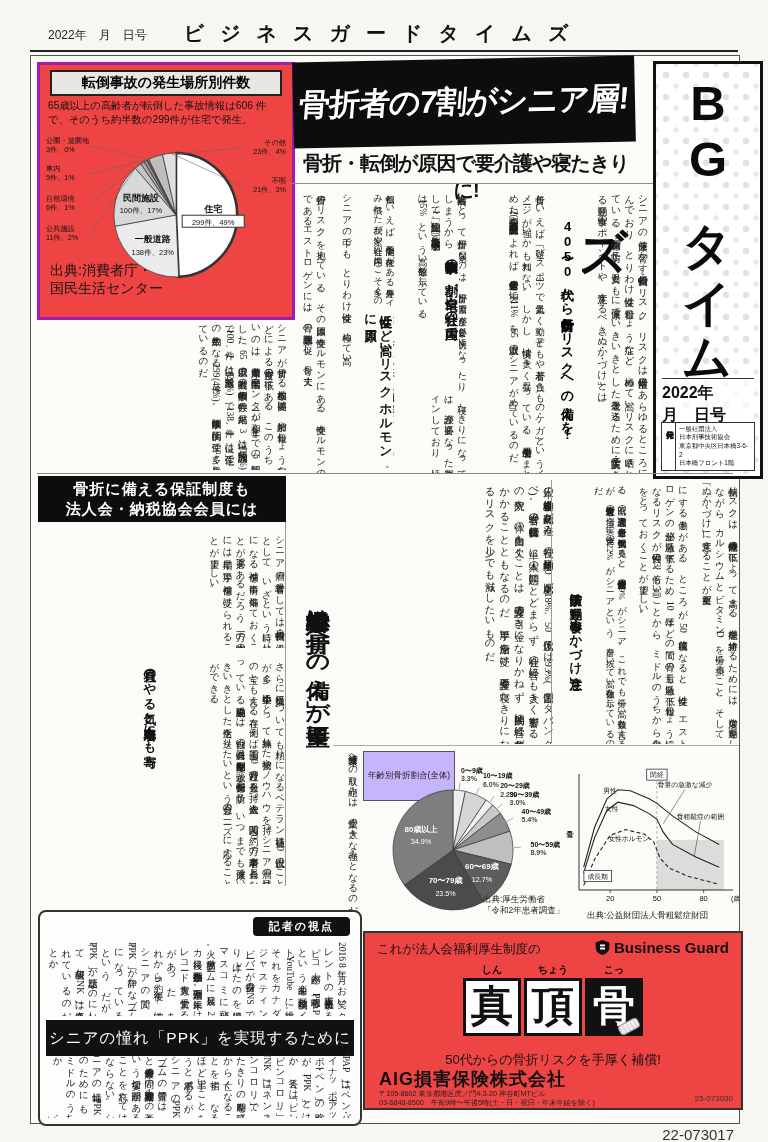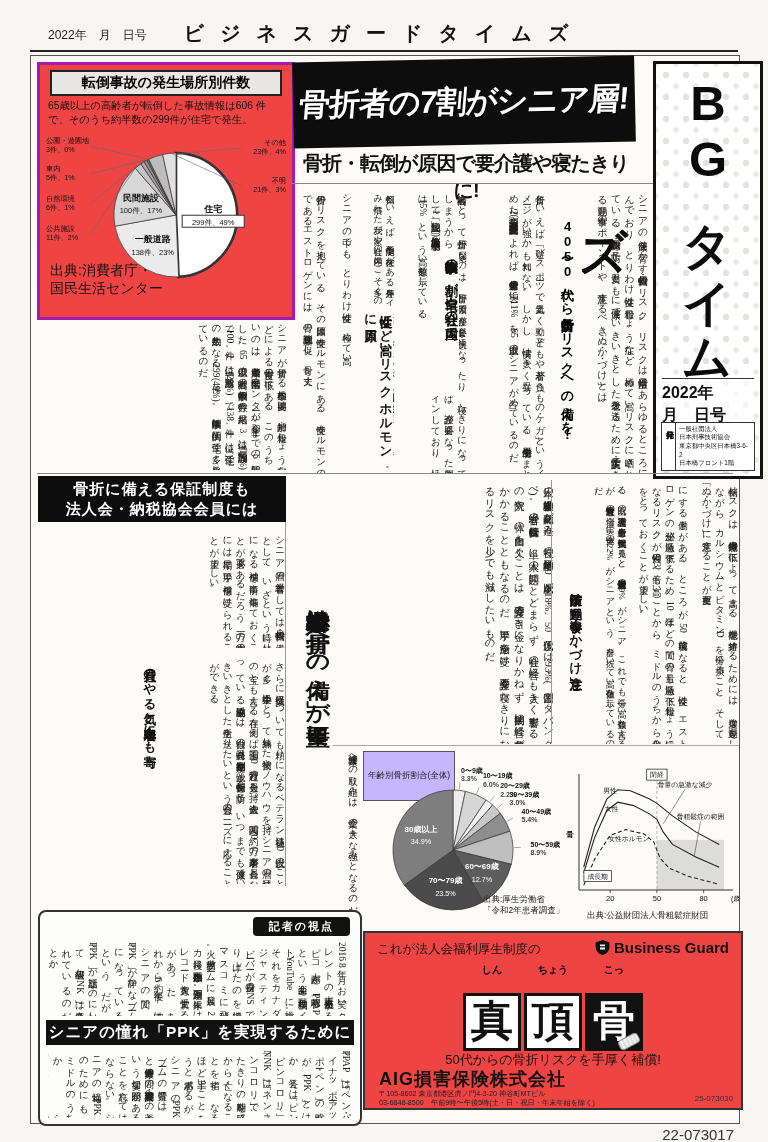--- a/index.html
+++ b/index.html
@@ -31,29 +31,29 @@
   .masthead .pub .lbl{writing-mode:vertical-rl;font-size:8px;border-right:1px solid #333;padding:2px 1px;font-weight:bold;}
   .masthead .pub .lines{padding:2px 3px;font-size:6.4px;line-height:1.35;color:#111;}
   
   .lead-head{position:absolute;left:519px;top:132px;width:32px;height:286px;writing-mode:vertical-rl;text-orientation:upright;font-size:13px;font-weight:900;line-height:30px;text-align:center;background:#fcfbf8;overflow:hidden;}
   
   .hojinbox{position:absolute;left:7px;top:420px;width:248px;height:46px;background:#0d0d0d;color:#fff;display:flex;flex-direction:column;align-items:center;justify-content:center;font-weight:900;font-size:15px;line-height:1.35;letter-spacing:1px;}
   
   .repbox{position:absolute;left:7px;top:838px;width:320px;height:212px;border:2px solid #333;border-radius:8px;background:#fdfdfb;margin-top:16px;}
   .repbox .lbl{position:absolute;right:10px;top:5px;background:#111;color:#fff;border-radius:4px;font-size:11px;font-weight:bold;padding:2px 16px;letter-spacing:2px;}
   .repbox .upper{position:absolute;left:8px;top:30px;width:224px;height:74px;}
-  .repbox .banner{position:absolute;left:6px;top:108px;right:6px;height:25px;background:#111;color:#fff;font-size:15.5px;font-weight:700;display:flex;align-items:center;justify-content:center;letter-spacing:1px;}
+  .repbox .banner{position:absolute;left:6px;top:108px;right:6px;height:36px;background:#111;color:#fff;font-size:15.5px;font-weight:400;display:flex;align-items:center;justify-content:center;letter-spacing:1px;}
   .repbox .lower{position:absolute;left:8px;top:138px;right:8px;bottom:6px;}
   
   .adbox{position:absolute;left:332px;top:875px;width:376px;height:175px;border:2px solid #333;background:#ef4444;}
   .adbox .intro{position:absolute;left:12px;top:8px;font-size:12.5px;color:#111;}
   .adbox .brand{position:absolute;right:12px;top:6px;display:flex;align-items:center;gap:4px;font-size:15px;font-weight:700;color:#111;}
   .kotsu{position:absolute;left:0;right:0;top:30px;display:flex;justify-content:center;gap:3px;}
   .kotsu .col{text-align:center;}
-  .kotsu .furi{display:block;font-size:10px;font-weight:900;margin-bottom:16px;}
+  .kotsu .furi{display:block;font-size:10px;font-weight:900;margin-bottom:1px;}
   .kotsu .kchar{width:52px;height:52px;border:3px solid #111;background:#fff;color:#111;font-size:42px;font-weight:900;line-height:50px;text-align:center;position:relative;}
   .kotsu .inv{background:#111;color:#fff;}
   .bandage{position:absolute;width:20px;height:9px;background:#f2f2f2;border:1px solid #888;border-radius:4px;right:0px;bottom:1px;transform:rotate(-28deg);background-image:repeating-linear-gradient(90deg,#ddd 0 2px,transparent 2px 4px);}
   .adbox .tag{position:absolute;left:0;right:0;top:118px;text-align:center;font-size:13px;color:#111;}
   .adbox .co{position:absolute;left:14px;top:134px;font-size:18px;font-weight:900;letter-spacing:1px;color:#111;}
   .adbox .addr{position:absolute;left:14px;top:156px;font-size:7.2px;color:#222;}
   .adbox .tel{position:absolute;left:14px;top:165px;font-size:7.2px;color:#222;}
   .adbox .code{position:absolute;right:8px;bottom:5px;font-size:8px;color:#333;}
   .pagecode{position:absolute;right:34px;top:1126px;font-size:15px;color:#333;}
   .chartlbl{position:absolute;border:1px solid #555;font-size:8.5px;padding:18px 4px;background:#c4b5fd;color:#222;}

